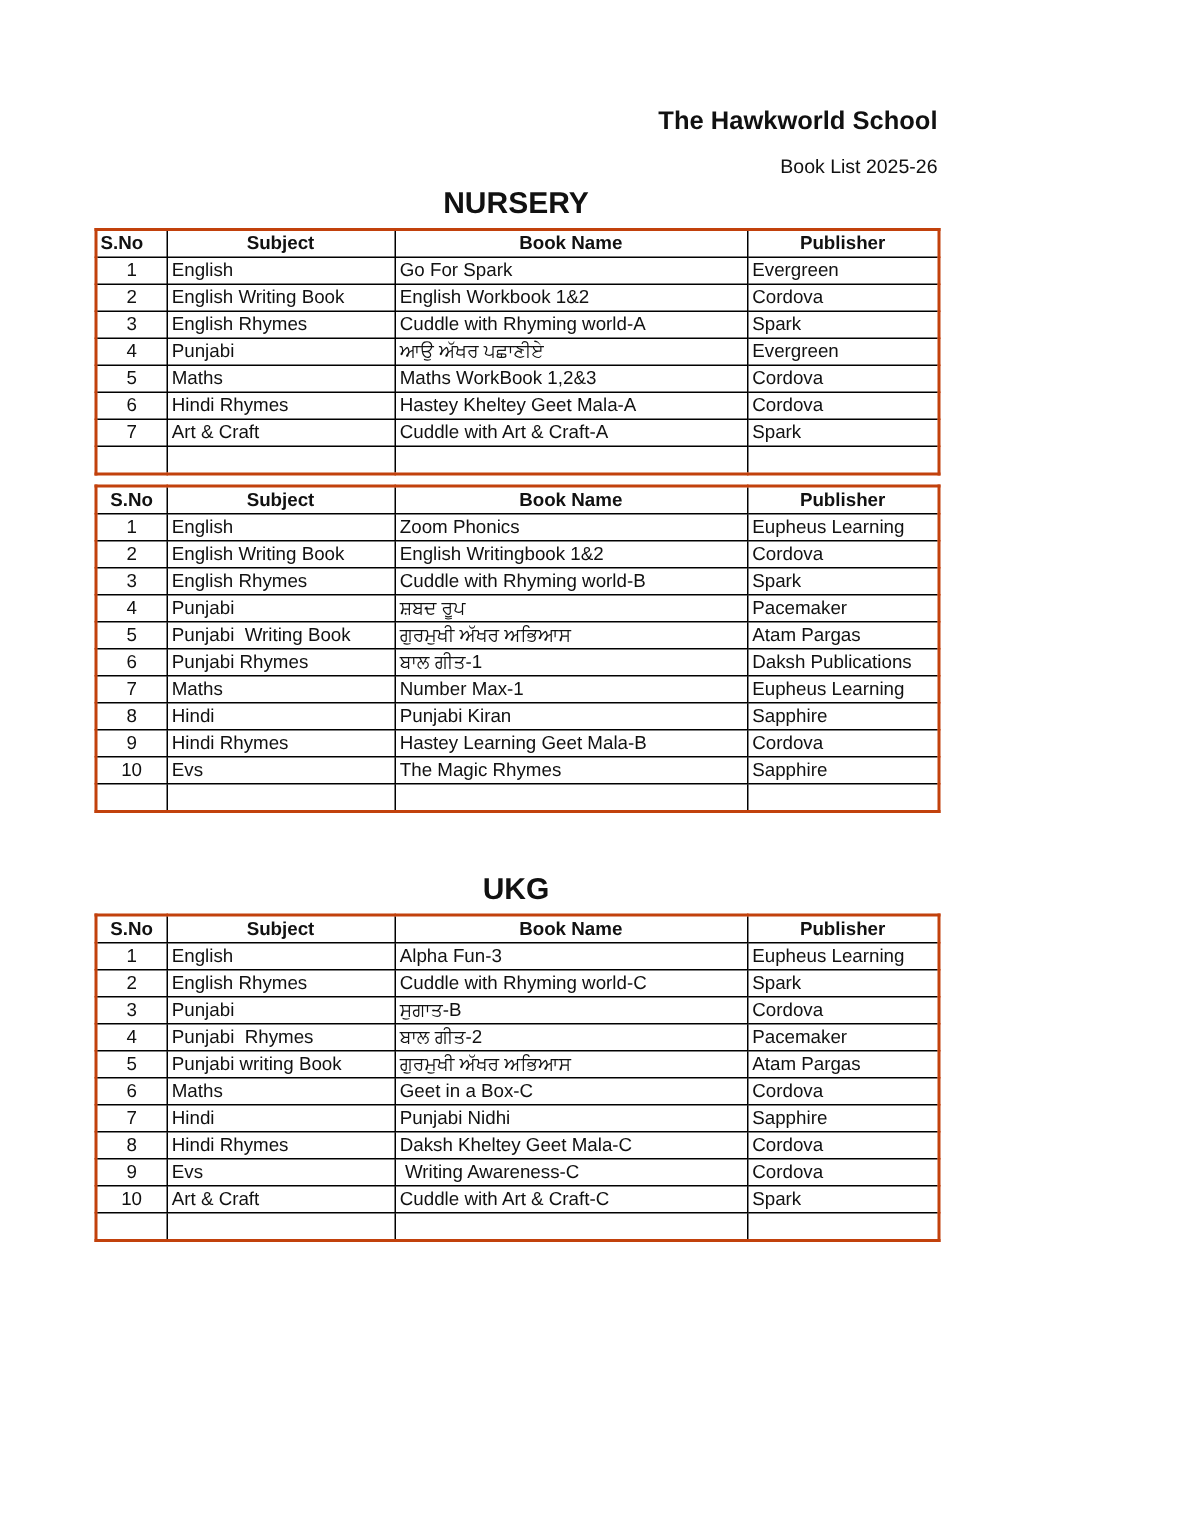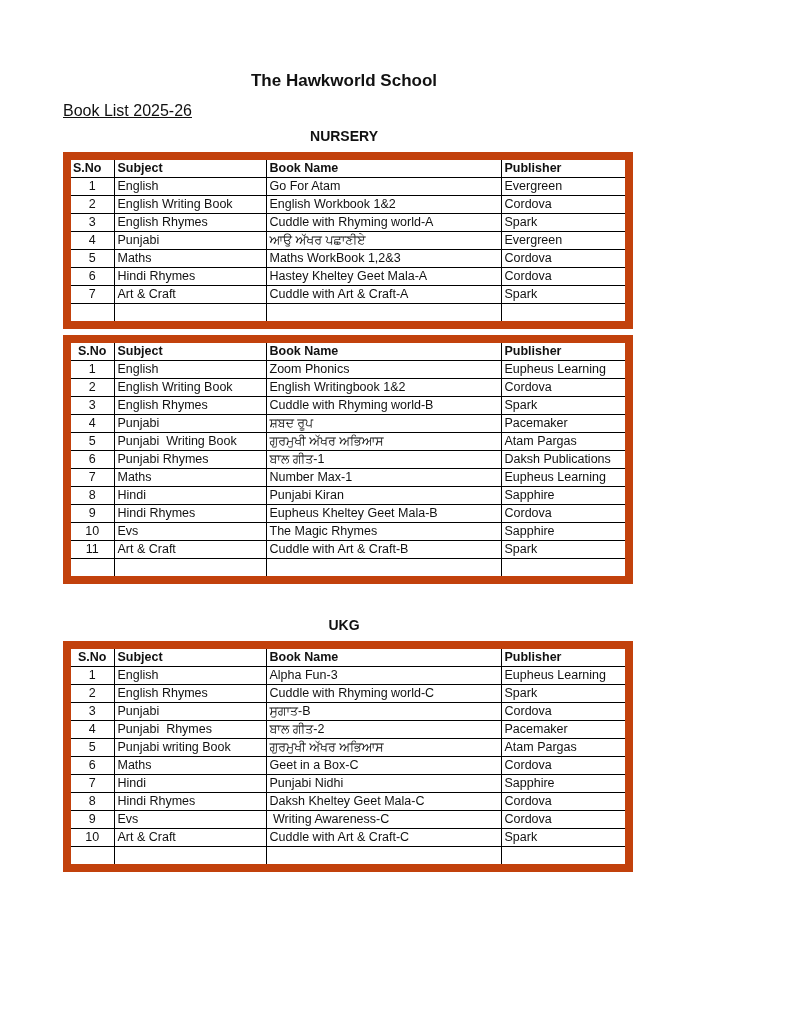--- a/index.html
+++ b/index.html
@@ -19,66 +19,66 @@
     height: 1024px;
     background: #ffffff;
     box-sizing: border-box;
   }
   .content {
     width: 562px;
     margin-left: 63px;
     padding-top: 70px;
   }
   .page-title {
-    text-align: center;
+    text-align: right;
     font-weight: bold;
     font-size: 17px;
     line-height: 21px;
     letter-spacing: 0px;
   }
   .page-subtitle {
-    text-align: left;
-    font-size: 16px;
+    text-align: right;
+    font-size: 13px;
     line-height: 15px;
     margin-top: 12px;
-    text-decoration: underline;
   }
   .section-heading {
     text-align: center;
     font-weight: bold;
-    font-size: 14px;
+    font-size: 20px;
     line-height: 19px;
     margin-top: 40px;
   }
   .section-0 .section-heading { margin-top: 9px; }
-  .section-2 .section-heading { margin-top: 32px; }
+  .section-2 .section-heading { margin-top: 42px; }
   table.book-table {
     border-collapse: collapse;
     table-layout: fixed;
     width: 562px;
     margin-top: 6px;
-    border: 8px solid #c2410c;
+    border: 2px solid #c2410c;
   }
   col.c0 { width: 47px; }
   col.c1 { width: 152px; }
   col.c2 { width: 235px; }
   col.c3 { width: 128px; }
   .book-table th, .book-table td {
     border: 1px solid #000000;
     padding: 0 3px;
     height: 17px;
     font-size: 12.5px;
     line-height: 17px;
     overflow: hidden;
     white-space: pre;
     text-align: left;
     font-weight: normal;
   }
   .book-table th {
     font-weight: bold;
+    text-align: center;
   }
   .book-table th.c0, .book-table td.c0 {
     text-align: center;
   }
   
   table.t0 th.c0 {
     text-align: left;
     padding-left: 2px;
   }
 </style>
@@ -104,21 +104,21 @@
                 <th class="c0">S.No</th>
                 <th class="c1">Subject</th>
                 <th class="c2">Book Name</th>
                 <th class="c3">Publisher</th>
               </tr>
             </thead>
             <tbody>
               <tr>
                 <td class="c0">1</td>
                 <td class="c1">English</td>
-                <td class="c2">Go For Atam</td>
+                <td class="c2">Go For Spark</td>
                 <td class="c3">Evergreen</td>
               </tr>
               <tr>
                 <td class="c0">2</td>
                 <td class="c1">English Writing Book</td>
                 <td class="c2">English Workbook 1&amp;2</td>
                 <td class="c3">Cordova</td>
               </tr>
               <tr>
                 <td class="c0">3</td>
@@ -220,34 +220,28 @@
               </tr>
               <tr>
                 <td class="c0">8</td>
                 <td class="c1">Hindi</td>
                 <td class="c2">Punjabi Kiran</td>
                 <td class="c3">Sapphire</td>
               </tr>
               <tr>
                 <td class="c0">9</td>
                 <td class="c1">Hindi Rhymes</td>
-                <td class="c2">Eupheus Kheltey Geet Mala-B</td>
+                <td class="c2">Hastey Learning Geet Mala-B</td>
                 <td class="c3">Cordova</td>
               </tr>
               <tr>
                 <td class="c0">10</td>
                 <td class="c1">Evs</td>
                 <td class="c2">The Magic Rhymes</td>
                 <td class="c3">Sapphire</td>
-              </tr>
-              <tr>
-                <td class="c0">11</td>
-                <td class="c1">Art &amp; Craft</td>
-                <td class="c2">Cuddle with Art &amp; Craft-B</td>
-                <td class="c3">Spark</td>
               </tr>
               <tr>
                 <td class="c0"></td>
                 <td class="c1"></td>
                 <td class="c2"></td>
                 <td class="c3"></td>
               </tr>
             </tbody>
           </table>
         </section>

